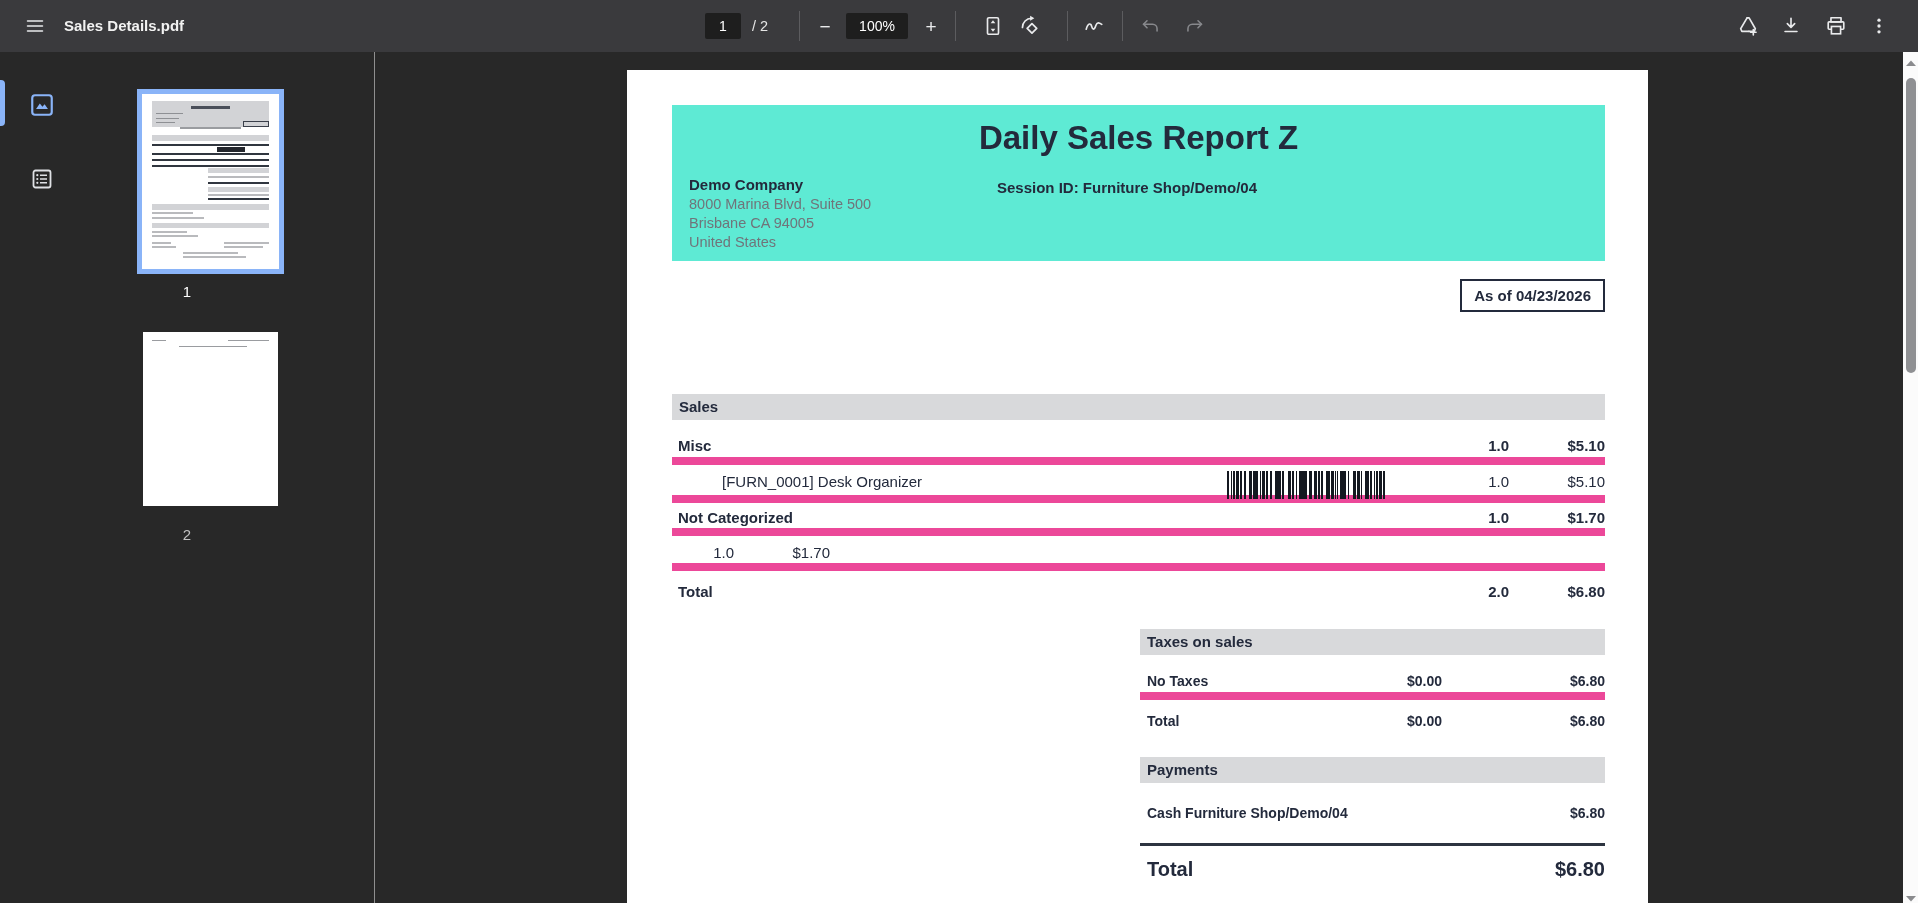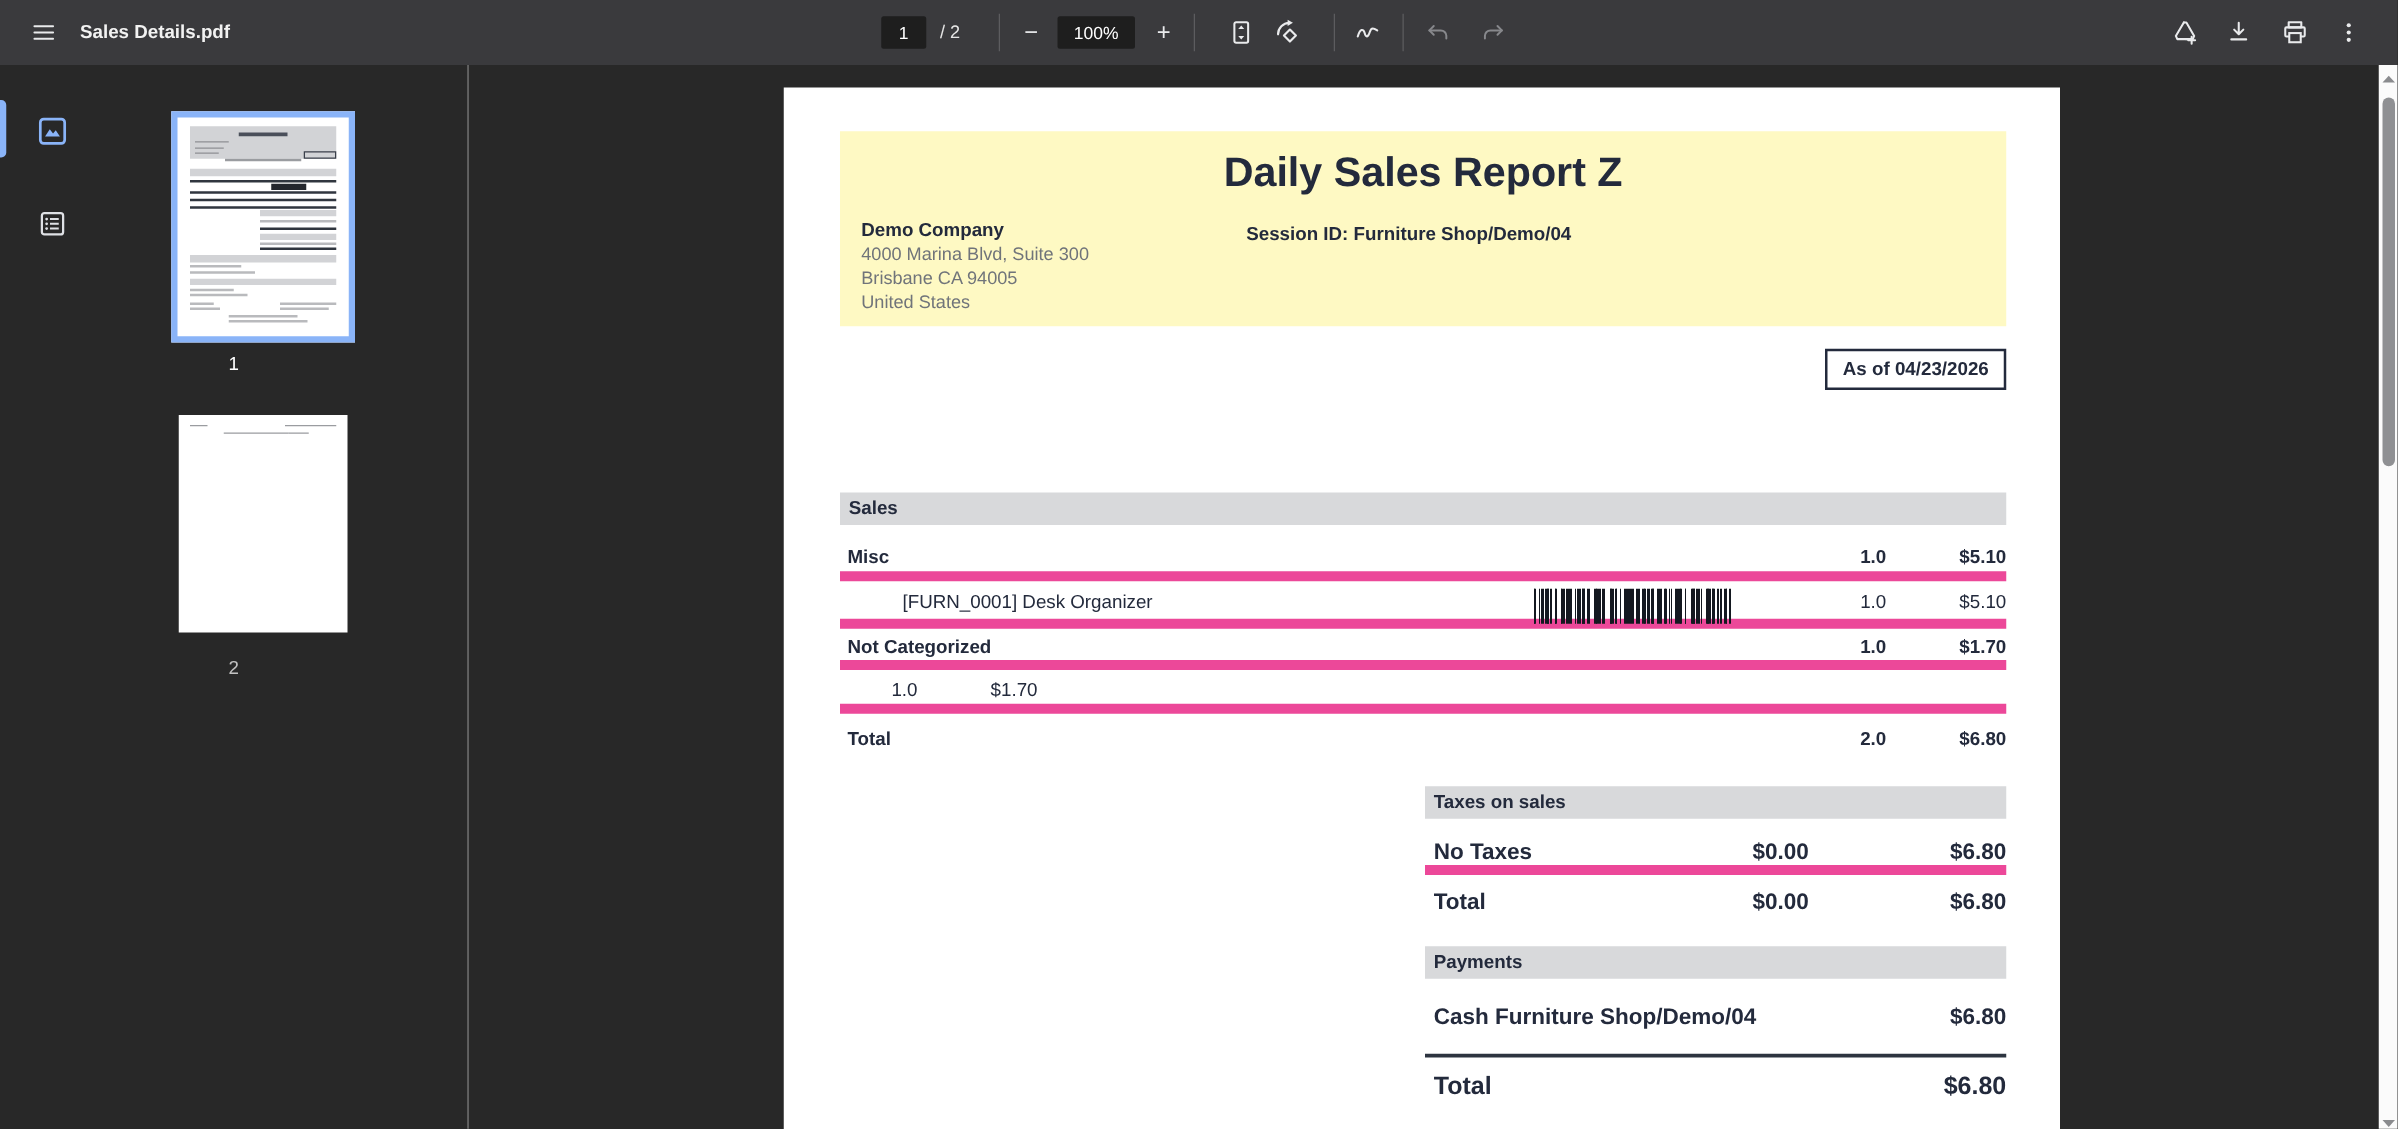--- a/index.html
+++ b/index.html
@@ -43,21 +43,21 @@
   .mm-bar { background:#d2d3d6; }
   .mm-line { background:#b9babd; height:2px; }
   .mm-dark { background:#4a4f5a; }
 
   .vdivider { position:absolute; left:374px; top:52px; width:1px; height:851px; background:#8f8f8f; }
 
   
   .main { position:absolute; left:375px; top:52px; width:1528px; height:851px; background:#282828; }
   .page { position:absolute; left:252px; top:18px; width:1021px; height:860px; background:#ffffff; color:#252b3b; }
 
-  .doc-header { position:absolute; left:45px; top:35px; width:933px; height:156px; background:#fef9c3; }
+  .doc-header { position:absolute; left:45px; top:35px; width:933px; height:156px; background:#5eead4; }
   .doc-title { position:absolute; top:14px; left:0; width:100%; text-align:center;
                font-size:33px; font-weight:600; color:#232a3c; }
   .company { position:absolute; left:17px; top:70px; }
   .company .cname { font-size:15px; font-weight:700; color:#232a3c; line-height:20px; }
   .company .caddr { font-size:14.5px; color:#70747a; line-height:19px; }
   .session { position:absolute; left:325px; top:74px; font-size:15px; font-weight:600; color:#232a3c; }
 
   .asof { position:absolute; right:43px; top:209px; border:2px solid #232a3c; padding:6px 12px;
           font-size:15px; font-weight:700; color:#232a3c; }
   .daterange { position:absolute; left:45px; top:250px; width:933px; text-align:center;
@@ -73,21 +73,21 @@
   .srow .qty { width:62px; text-align:right; }
   .srow .amt { width:96px; text-align:right;padding-left:12px; }
   .srow.b { font-weight:700; }
   .rule-b { border-bottom:8px solid #ec4899; }
   .barcode { position:absolute; left:555px; top:3px; width:160px; height:28px;
      background-image:
        repeating-linear-gradient(90deg,#141820 0 2px,transparent 2px 4px,#141820 4px 5px,transparent 5px 9px,#141820 9px 12px,transparent 12px 13px),
        repeating-linear-gradient(90deg,#141820 0 1px,transparent 1px 6px,#141820 6px 8px,transparent 8px 11px); }
 
   .rcol { position:absolute; left:513px; top:559px; width:465px; }
-  .trow { position:absolute; left:0; width:465px; display:flex; align-items:center; font-size:18px; color:#232a3c; }
+  .trow { position:absolute; left:0; width:465px; display:flex; align-items:center; font-size:14px; color:#232a3c; }
   .trow .lbl { flex:1; padding-left:7px; }
   .trow .tax { width:95px; text-align:center; }
   .trow .amt { width:133px; text-align:right; }
   .trow.b { font-weight:700; }
   .trow.semib { font-weight:600; }
   .rule-div { position:absolute; left:0; width:465px; height:3px; background:#2d3440; }
   .grand { font-size:20px; font-weight:700; }
 
   
   .scrollbar { position:absolute; left:1903px; top:52px; width:15px; height:851px; background:#fbfbfb; }
@@ -276,21 +276,21 @@
 
 <div class="vdivider"></div>
 
 <div class="main">
   <div class="page">
 
     <div class="doc-header">
       <div class="doc-title">Daily Sales Report Z</div>
       <div class="company">
         <div class="cname">Demo Company</div>
-        <div class="caddr">4000 Marina Blvd, Suite 300</div>
+        <div class="caddr">8000 Marina Blvd, Suite 500</div>
         <div class="caddr">Brisbane CA 94005</div>
         <div class="caddr">United States</div>
       </div>
       <div class="session">Session ID: Furniture Shop/Demo/04</div>
     </div>
 
     <div class="asof">As of 04/23/2026</div>
 
     <div class="sales-wrap">
       <div class="sec-bar">Sales</div>

